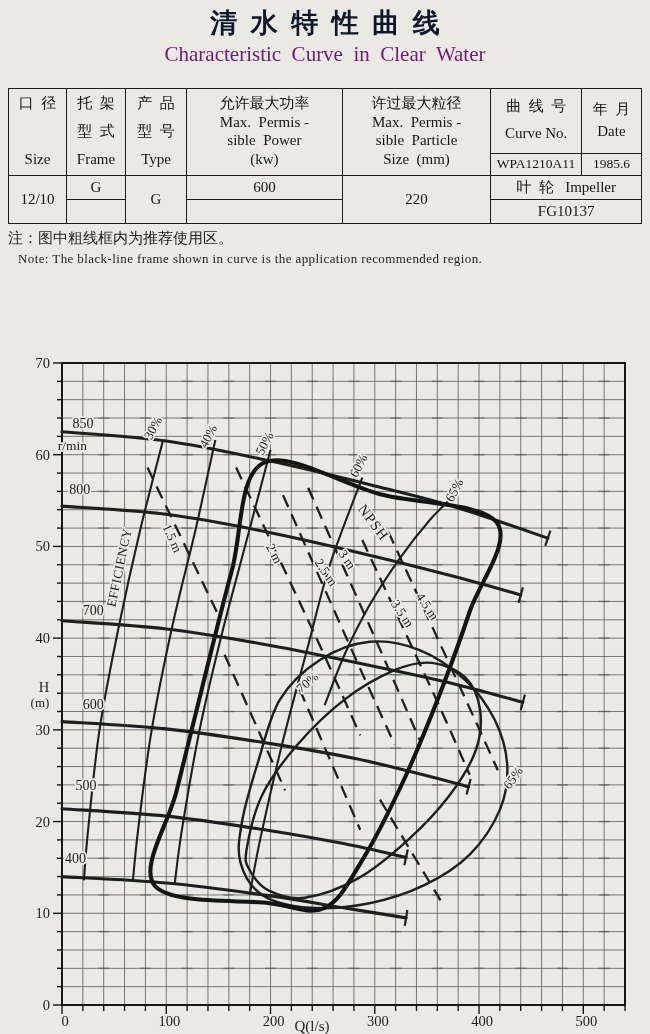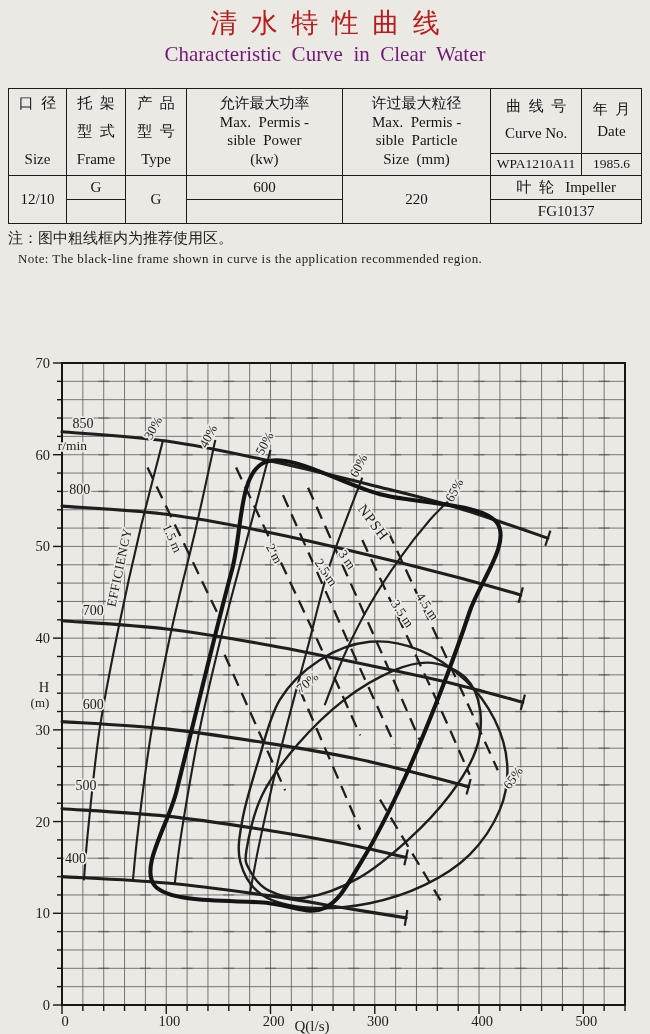--- a/index.html
+++ b/index.html
@@ -1,19 +1,19 @@
 <!DOCTYPE html>
 <html><head>
 <meta charset="utf-8">
 <style>
   html,body{margin:0;padding:0;}
   .page{position:relative;width:650px;height:1034px;background:#ebe9e3;overflow:hidden;
         font-family:"Liberation Serif", serif;color:#1d1d1d;}
   .title-zh{position:absolute;top:5px;left:0;right:0;text-align:center;font-size:27px;
-            font-weight:400;white-space:pre;color:#b91c1c;}
+            font-weight:700;white-space:pre;color:#0f172a;}
   .title-en{position:absolute;top:42px;left:0;right:0;text-align:center;font-size:21px;
             white-space:pre;color:#701a75;}
   table.spec{position:absolute;top:88px;left:8px;width:634px;border-collapse:collapse;
              table-layout:fixed;font-size:15px;color:#151515;}
   table.spec td{border:1.6px solid #1c1c1c;padding:0;text-align:center;vertical-align:middle;}
   td .stack{display:flex;flex-direction:column;justify-content:space-between;height:100%;
             box-sizing:border-box;padding:5px 0 7px 0;}
   td .stack div{white-space:pre;line-height:18px;}
   .r-a{height:64px}.r-b{height:22px}.r-c{height:24px}.r-d{height:24px}
   .hdr-tall{height:86px;}

